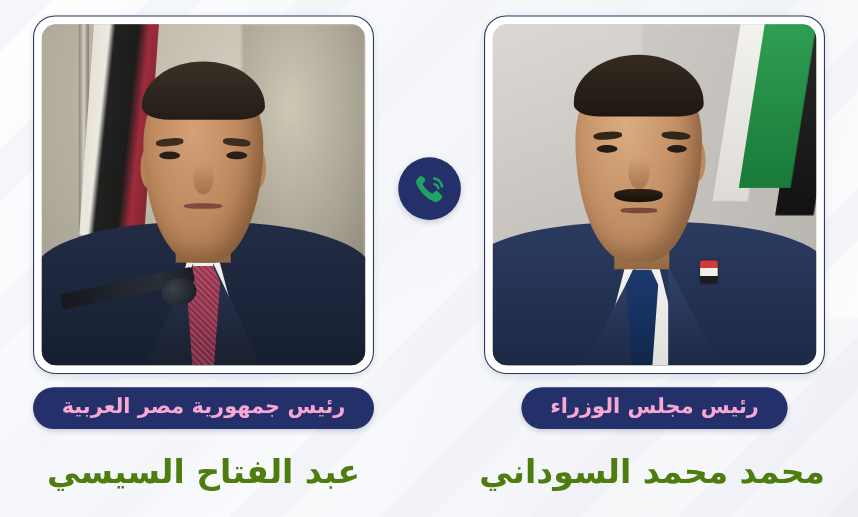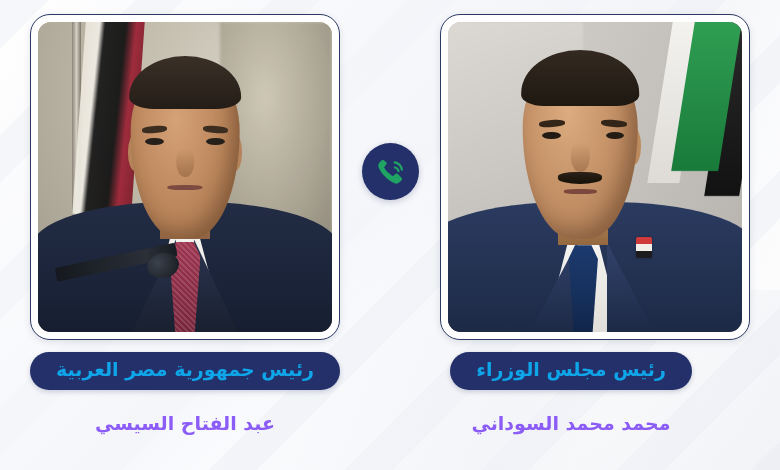--- a/index.html
+++ b/index.html
@@ -327,40 +327,40 @@
   #phone-badge svg { width:34px; height:34px; display:block; }
 
   
   .caption {
     position:absolute;
     top:352px;
     width:310px;
     text-align:center;
   }
   #caption-left  { left:30px; }
-  #caption-right { left:416px; }
+  #caption-right { left:440px; }
 
   .title-pill {
     display:inline-block;
     background:#24306a;
-    color:#0ea5e9;
+    color:#f9a8d4;
     border-radius:24px;
     padding:7px 26px 9px;
     font-size:19px;
     font-weight:bold;
     line-height:1.15;
     white-space:nowrap;
     direction:rtl;
     box-shadow:0 2px 5px rgba(30,40,90,0.2);
   }
 
   .person-name {
     margin-top:22px;
-    color:#8b5cf6;
-    font-size:19px;
+    color:#4d7c0f;
+    font-size:30px;
     font-weight:bold;
     line-height:1.2;
     direction:rtl;
     white-space:nowrap;
   }
 </style>
 </head>
 <body>
 
 <div id="stage">

